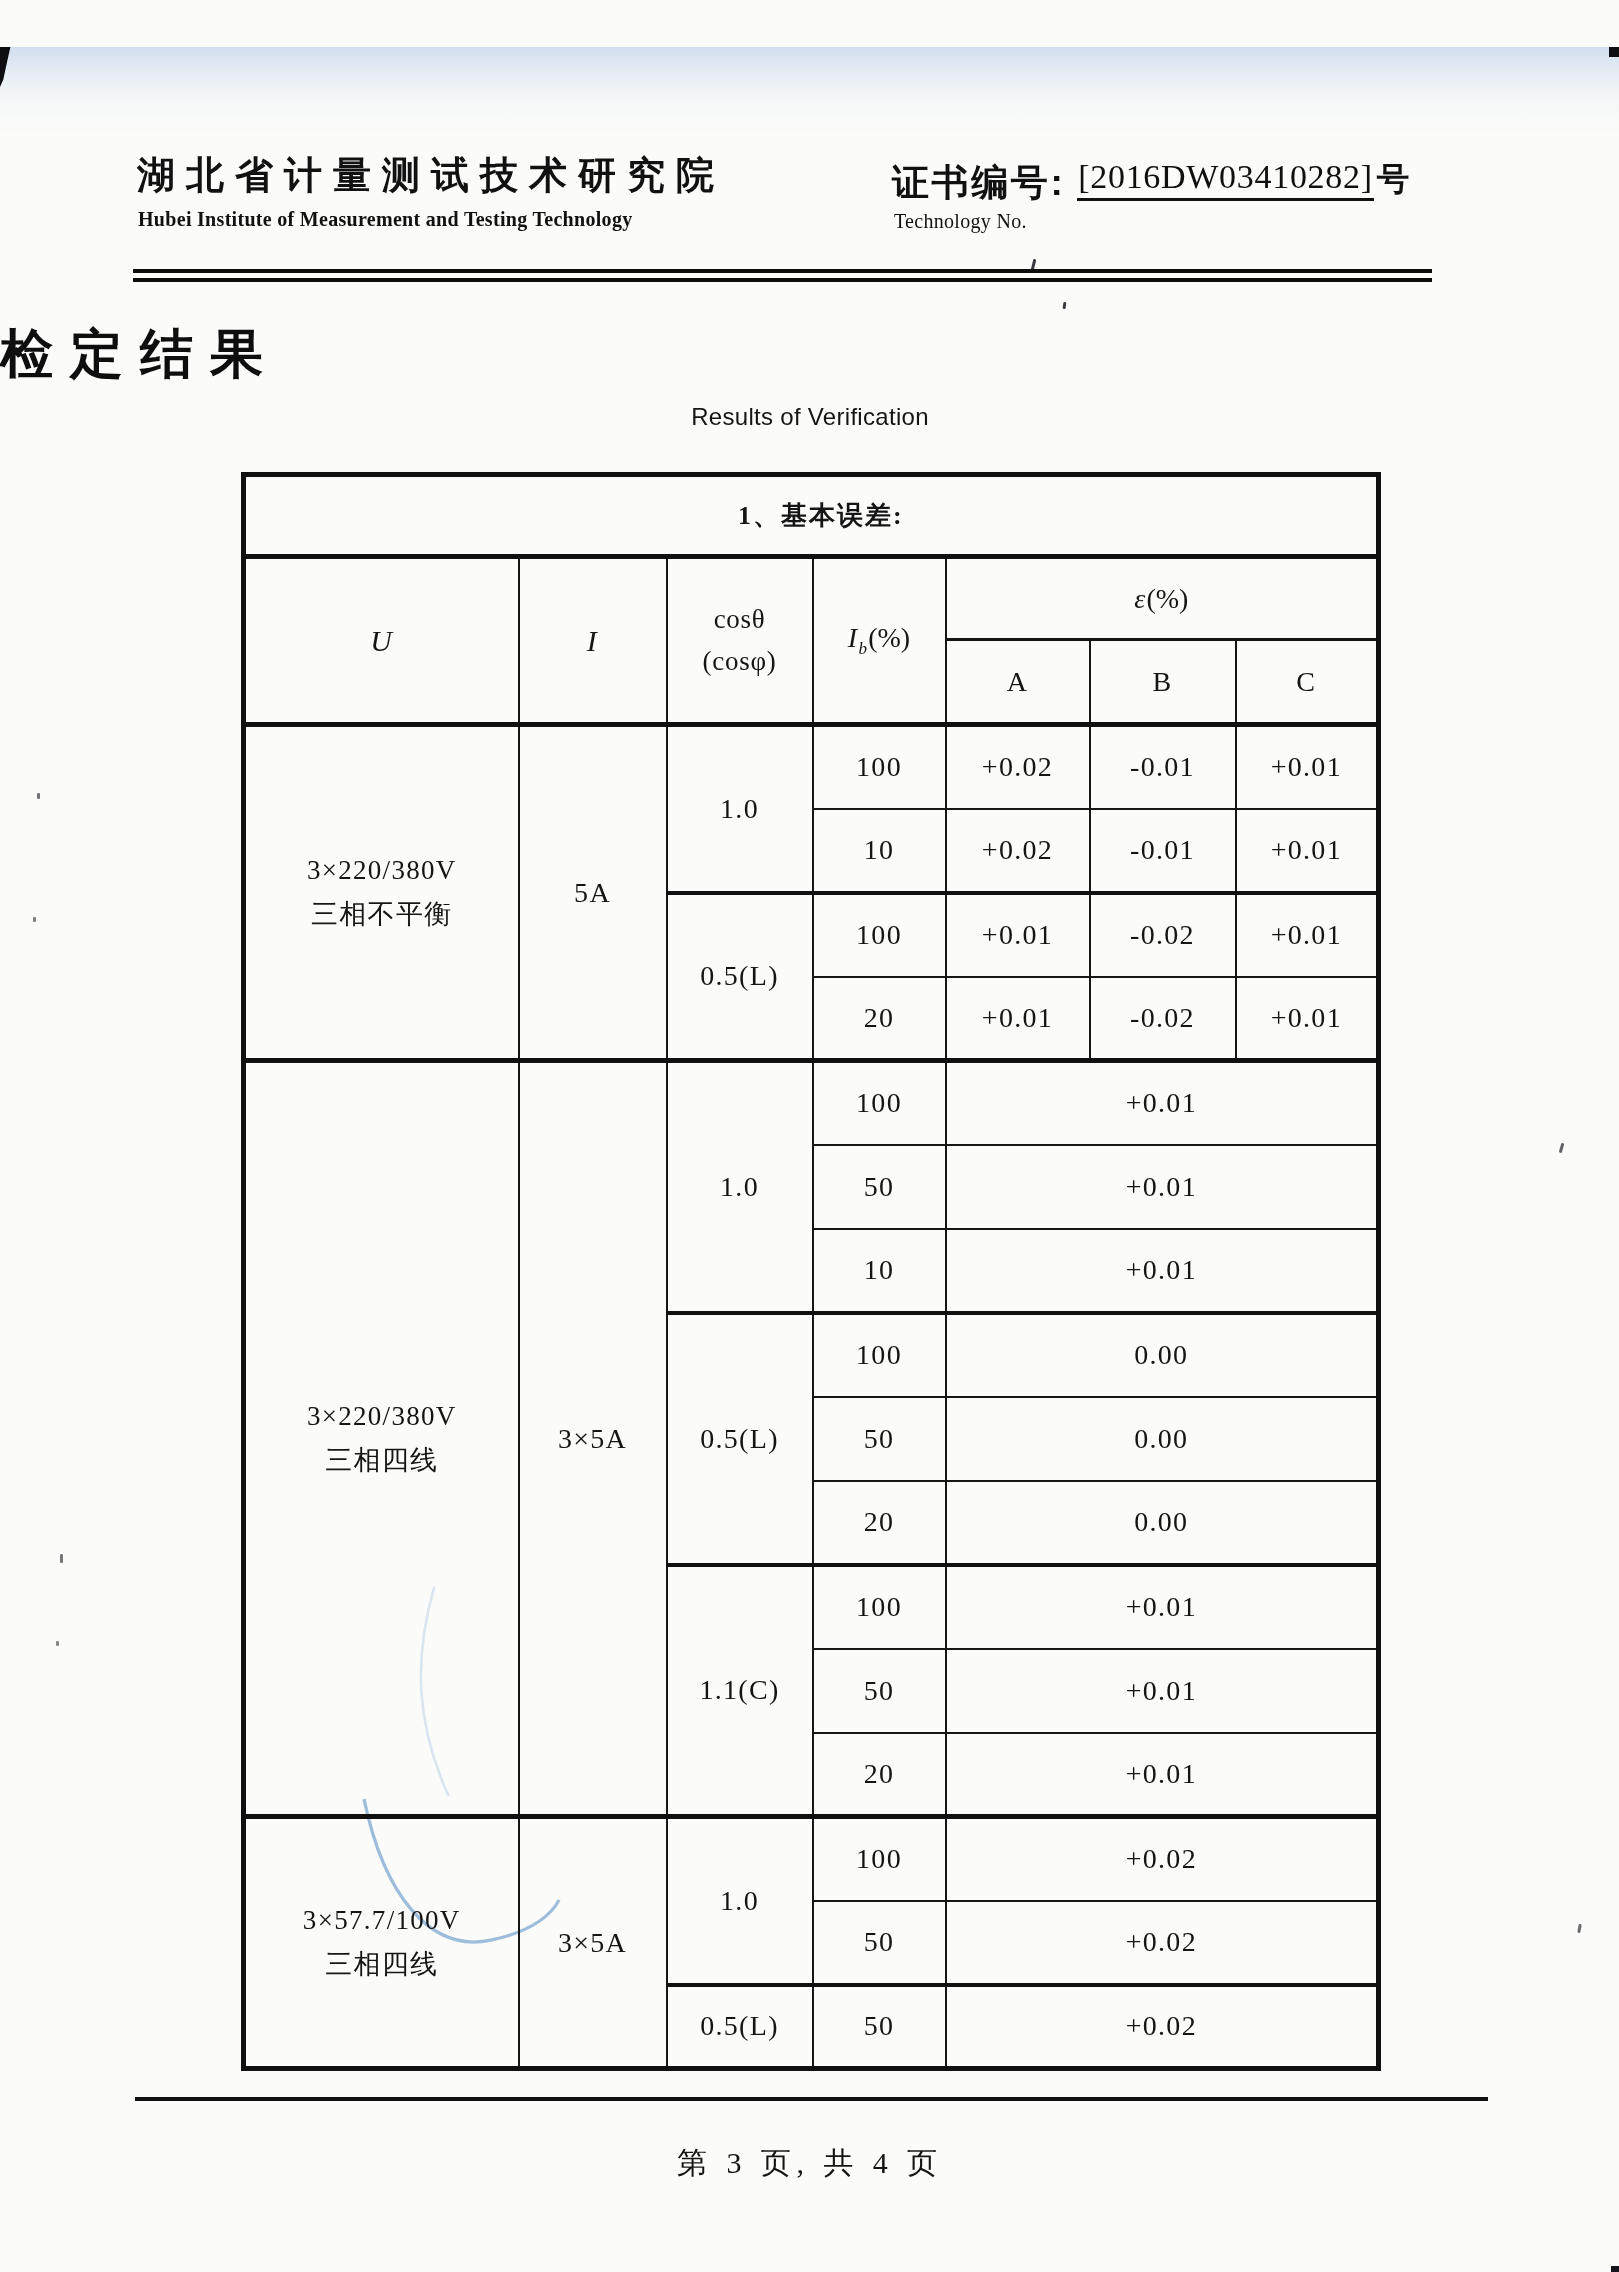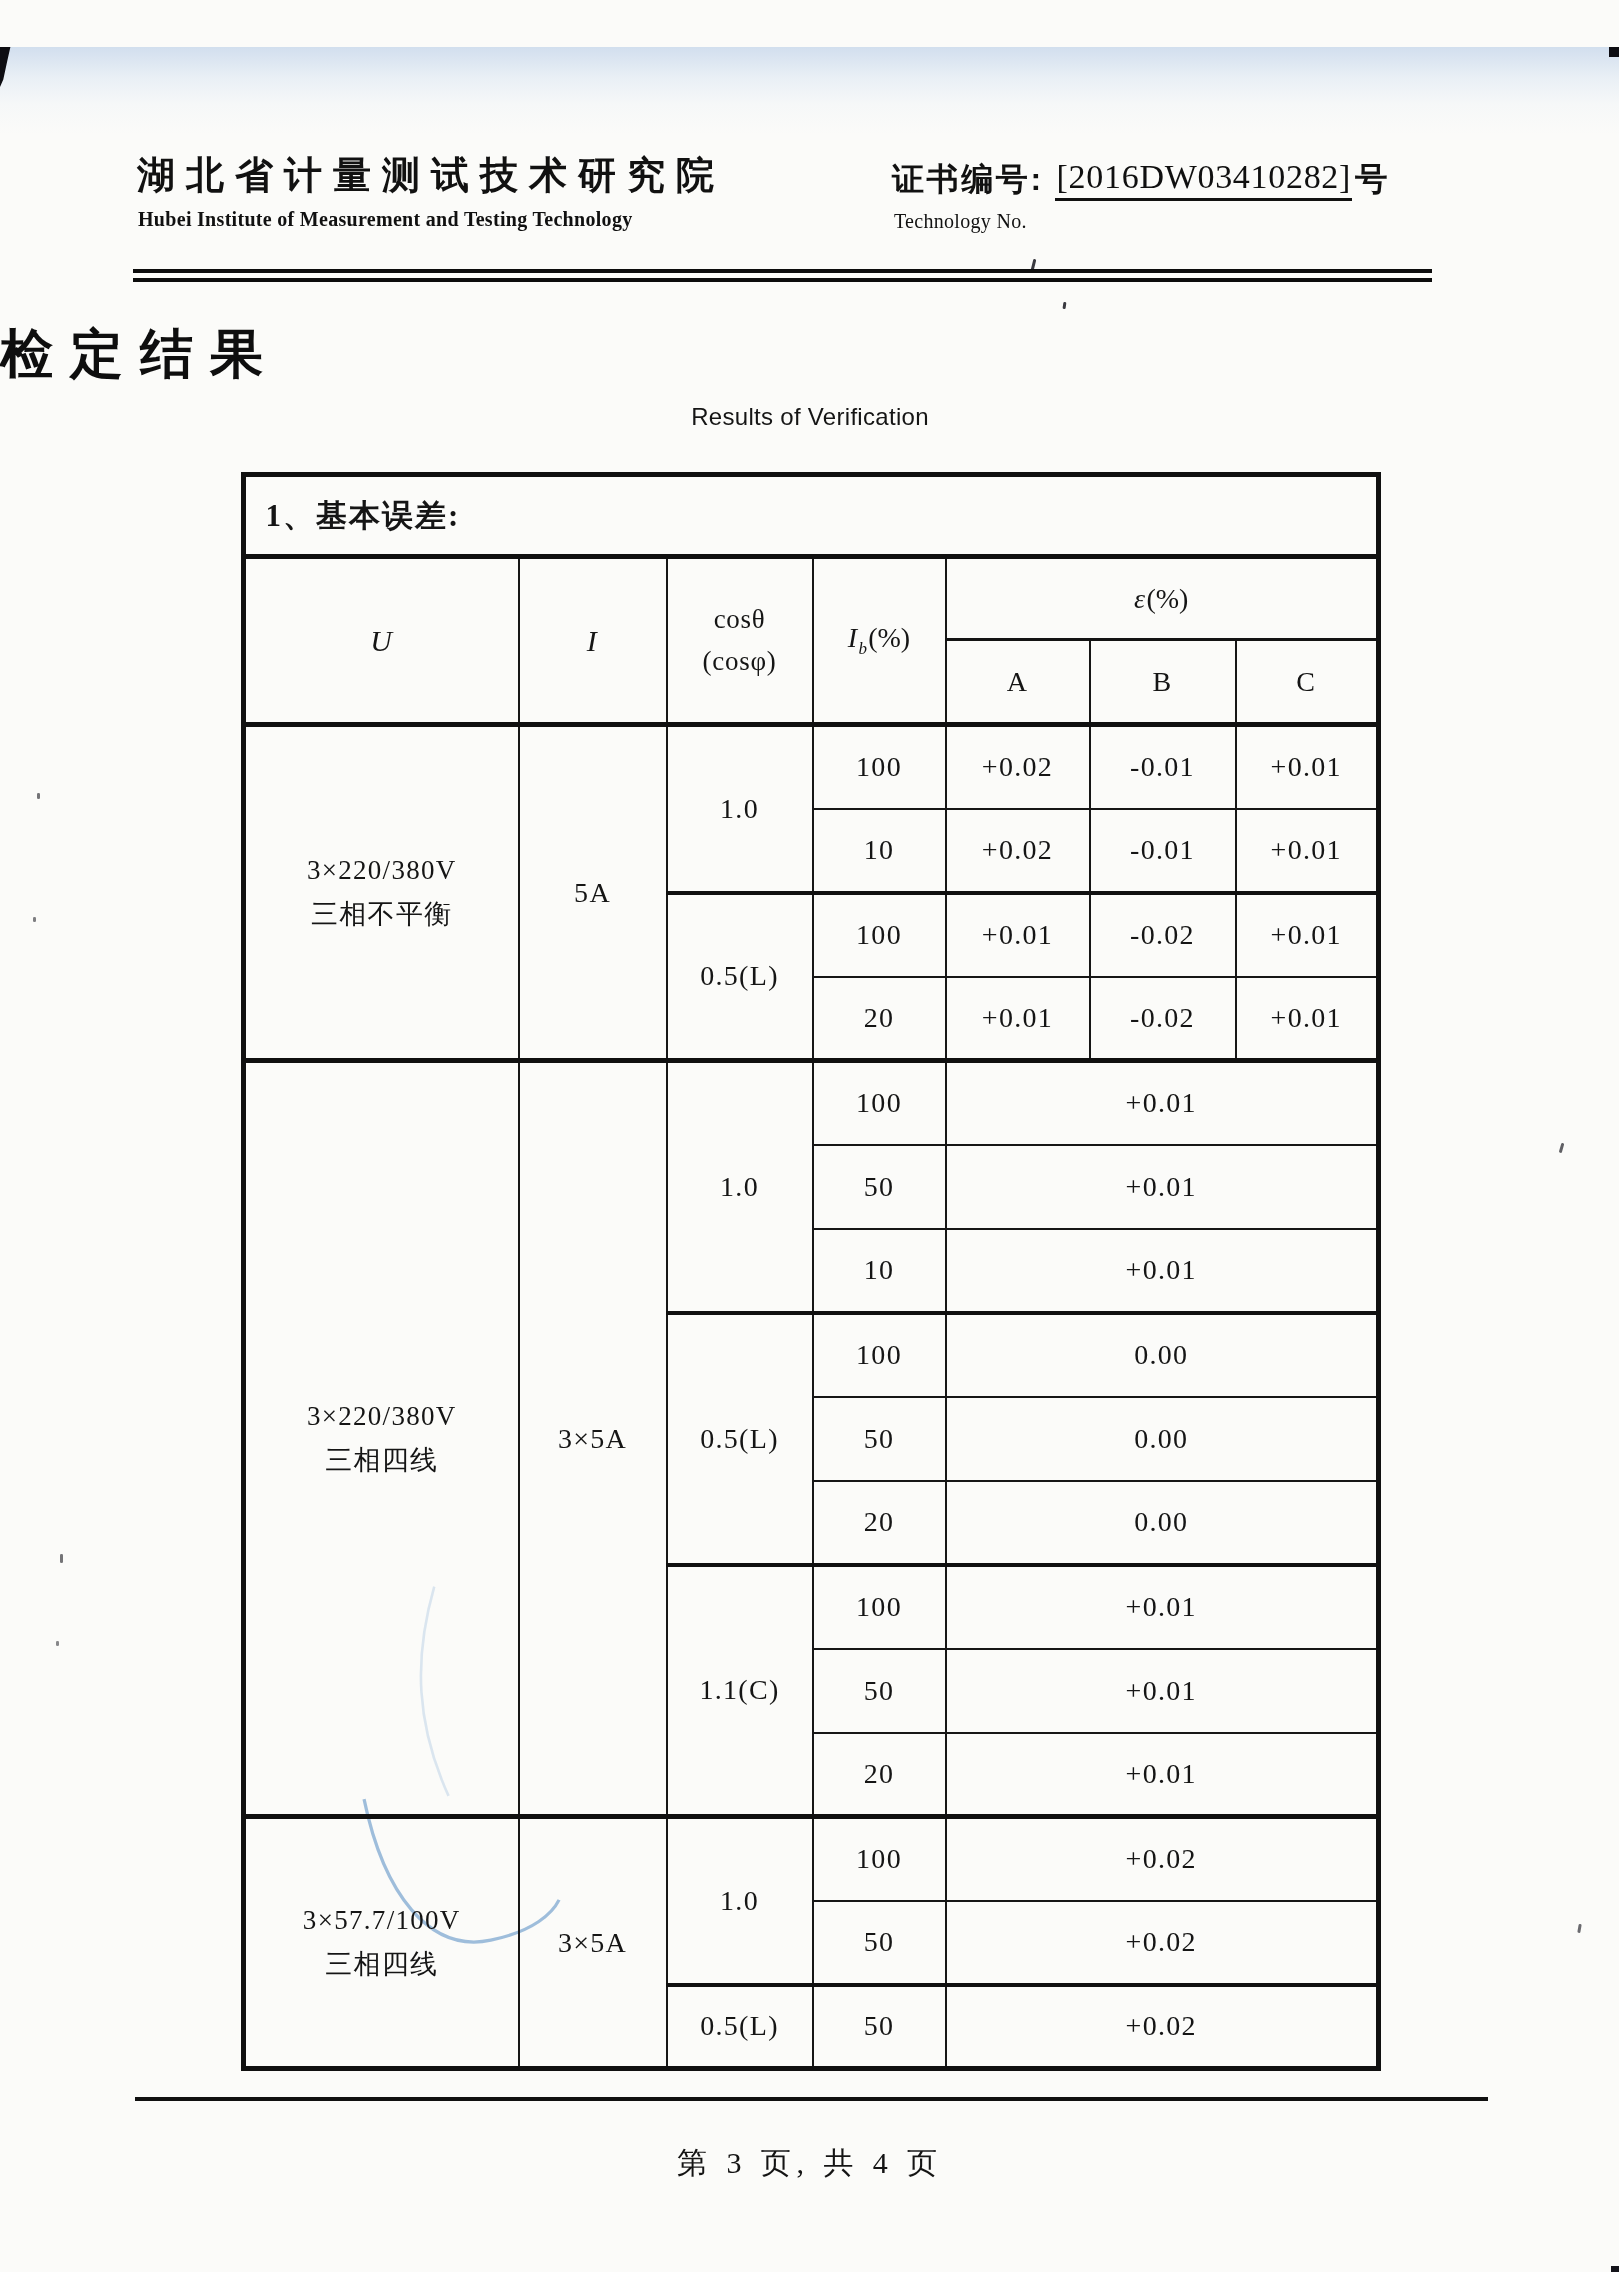--- a/index.html
+++ b/index.html
@@ -48,21 +48,21 @@
     white-space:nowrap;
   }
   .institute-en{
     position:absolute;left:138px;top:161px;
     font-size:20px;font-weight:bold;color:#111;letter-spacing:0.3px;
     white-space:nowrap;
   }
   .cert-block{position:absolute;left:892px;top:111px;white-space:nowrap;}
   .cert-label{
     font-family:"Liberation Sans","DejaVu Sans",sans-serif;
-    font-size:32px;font-weight:bold;color:#111;letter-spacing:2.6px;
+    font-size:37px;font-weight:bold;color:#111;letter-spacing:2.6px;
     vertical-align:top;
   }
   .cert-value{
     font-size:34px;color:#101010;letter-spacing:0.7px;
     border-bottom:3.3px solid #111;padding:0 1.3px 2.6px 1.3px;margin-left:9px;
     vertical-align:top;
   }
   .cert-suffix{font-size:32.5px;font-weight:bold;color:#111;vertical-align:top;
     font-family:"Liberation Sans","DejaVu Sans",sans-serif;}
   .cert-en{
@@ -94,21 +94,21 @@
     border:2.6px solid #161616;
     text-align:center;vertical-align:middle;
     font-size:28px;color:#151515;letter-spacing:1.3px;
     padding:0;overflow:hidden;
   }
   tr.r-title{height:82px;}
   tr.r-h1{height:83px;}
   tr.r-h2{height:85px;}
   tr.r-d{height:84px;}
   td.title-cell{
-    text-align:left;padding-left:19.5px;font-size:31px;
+    text-align:center;padding-left:19.5px;font-size:26px;
     border-bottom:5.9px solid #101010;letter-spacing:2px;
     font-weight:600;
   }
   td.gt{border-top:5.9px solid #101010;}   
   td.st{border-top:4.6px solid #101010;}   
   td.split{border-top:3.3px solid #131313;}
   .ital{font-style:italic;font-family:"Liberation Serif","DejaVu Serif",serif;}
   .h-letter{font-size:30px;}
   .cos-wrap div{line-height:1.55;font-size:27px;letter-spacing:0.7px;}
   sub.ibsub{font-size:17px;font-style:italic;}

